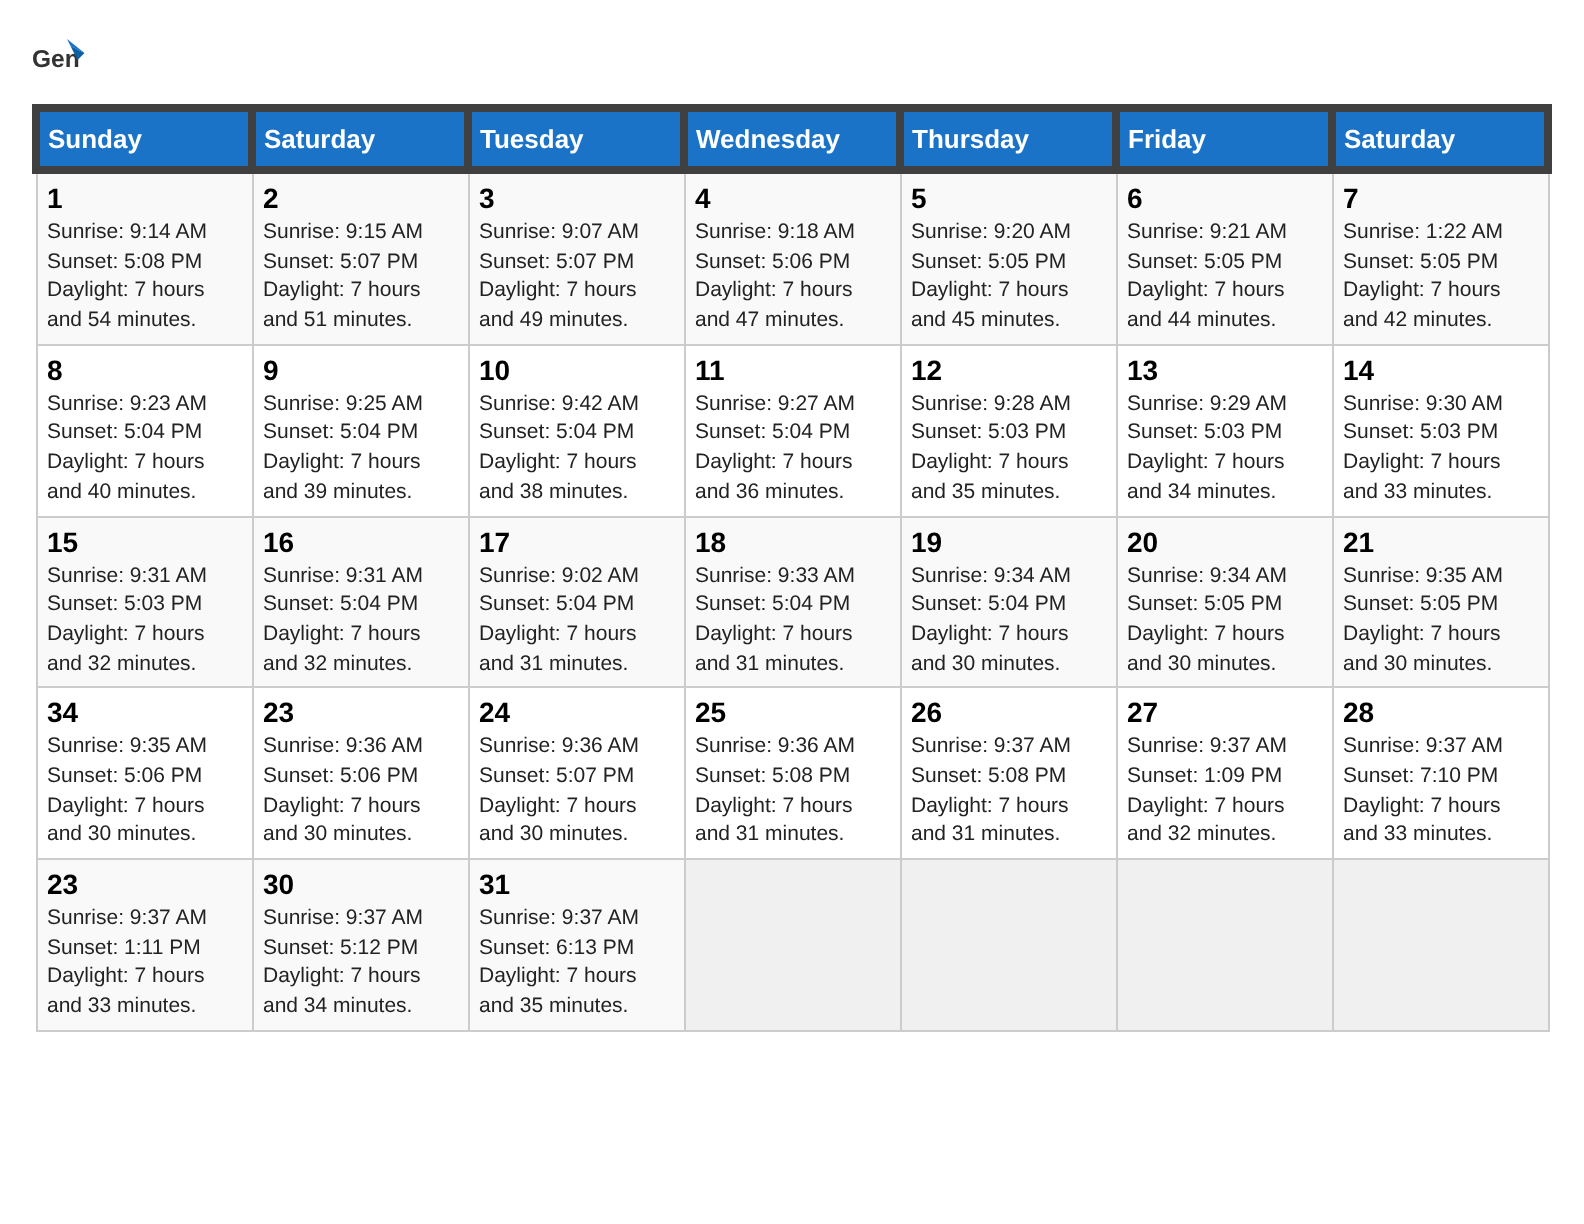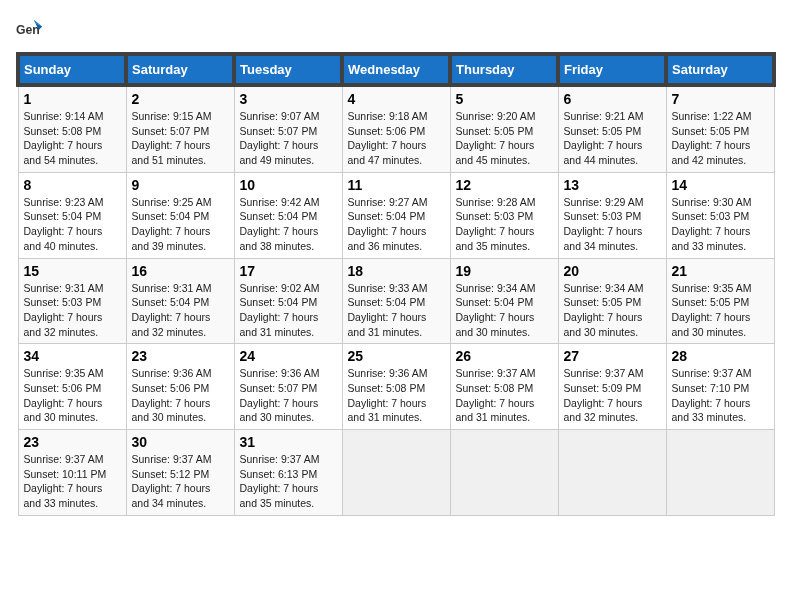--- a/index.html
+++ b/index.html
@@ -273,35 +273,35 @@
       </td>
         <td>
         <span class="day-num">26</span>
         <span class="cell-text">Sunrise: 9:37 AM</span><br>
         <span class="cell-text">Sunset: 5:08 PM</span><br>
         <span class="cell-text">Daylight: 7 hours and 31 minutes.</span>
       </td>
         <td>
         <span class="day-num">27</span>
         <span class="cell-text">Sunrise: 9:37 AM</span><br>
-        <span class="cell-text">Sunset: 5:09 PM</span><br>
+        <span class="cell-text">Sunset: 1:09 PM</span><br>
         <span class="cell-text">Daylight: 7 hours and 32 minutes.</span>
       </td>
         <td>
         <span class="day-num">28</span>
         <span class="cell-text">Sunrise: 9:37 AM</span><br>
         <span class="cell-text">Sunset: 7:10 PM</span><br>
         <span class="cell-text">Daylight: 7 hours and 33 minutes.</span>
       </td>
       </tr>
       <tr>
         <td>
         <span class="day-num">23</span>
         <span class="cell-text">Sunrise: 9:37 AM</span><br>
-        <span class="cell-text">Sunset: 10:11 PM</span><br>
+        <span class="cell-text">Sunset: 1:11 PM</span><br>
         <span class="cell-text">Daylight: 7 hours and 33 minutes.</span>
       </td>
         <td>
         <span class="day-num">30</span>
         <span class="cell-text">Sunrise: 9:37 AM</span><br>
         <span class="cell-text">Sunset: 5:12 PM</span><br>
         <span class="cell-text">Daylight: 7 hours and 34 minutes.</span>
       </td>
         <td>
         <span class="day-num">31</span>

